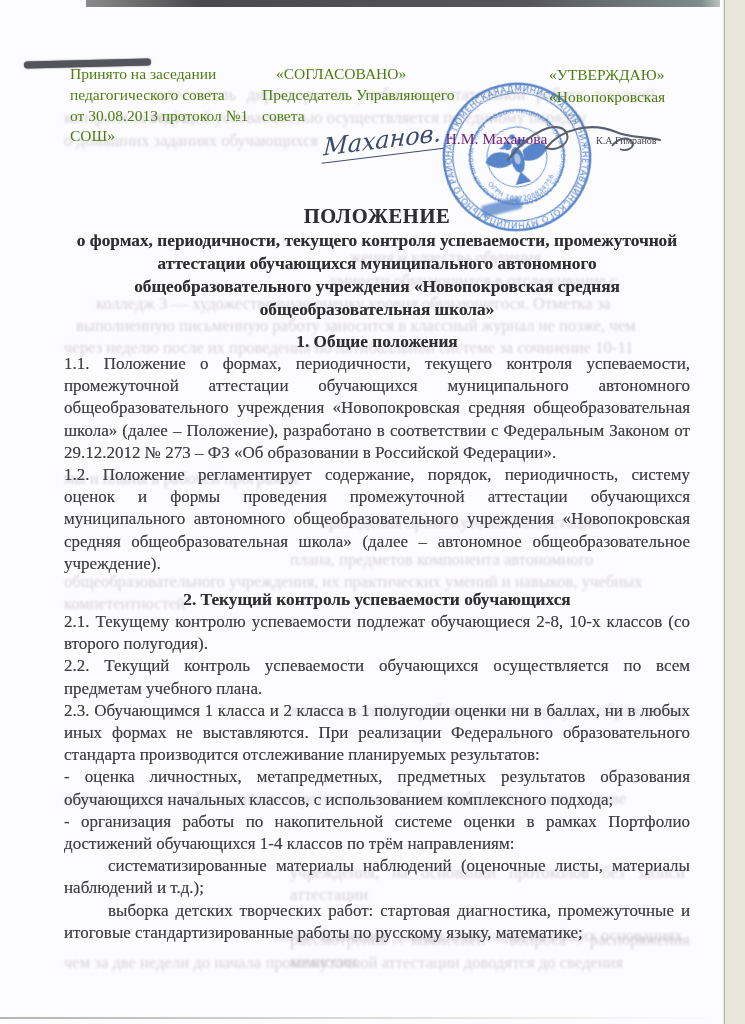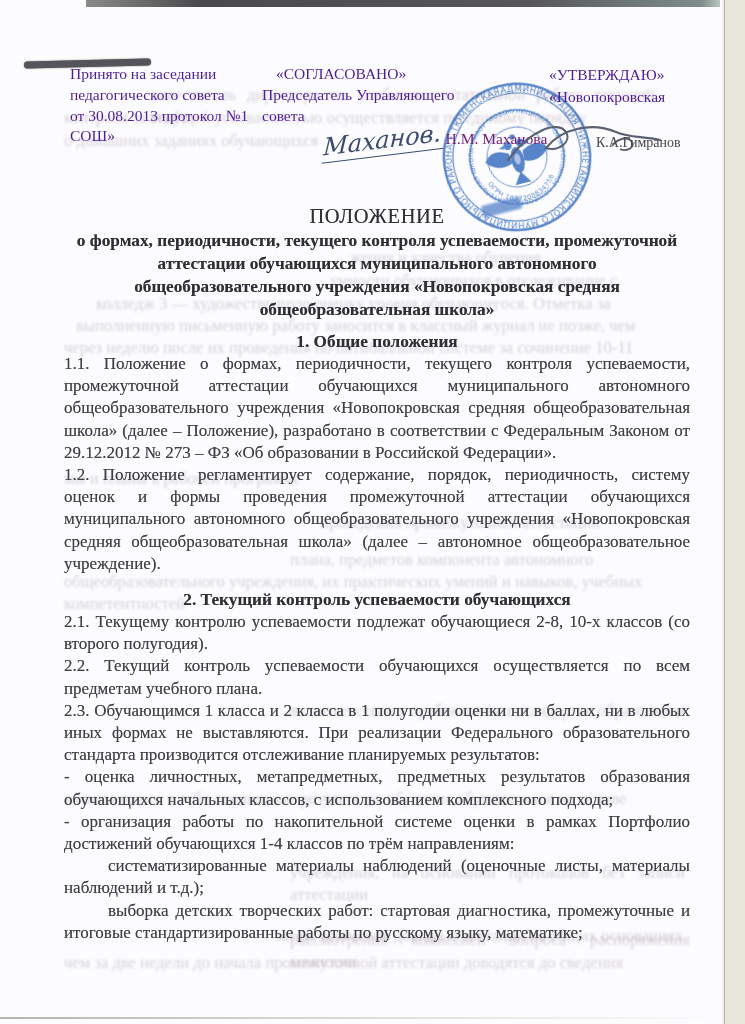--- a/index.html
+++ b/index.html
@@ -13,40 +13,40 @@
   .paper-edge{position:absolute;top:0;right:20px;width:3px;height:100%;
               background:linear-gradient(90deg,rgba(0,0,0,0),rgba(120,118,108,.25));}
   .bottom-line{position:absolute;left:0;bottom:5px;width:725px;height:2px;
                background:linear-gradient(90deg,#8f8f87,#d8d6ca 60%,rgba(216,214,202,0));opacity:.65;}
   .pen-mark{position:absolute;left:24px;top:60px;width:127px;height:7px;background:#54555a;
             border-radius:4px;transform:rotate(-1.4deg);box-shadow:0 0 1.5px #54555a;}
   
   .ghost-line{position:absolute;z-index:0;font-size:16.6px;line-height:22px;text-align:justify;
               color:#8d7e8b;opacity:.34;filter:blur(0.8px);}
   
-  .hdr{position:absolute;z-index:3;font-size:15.5px;line-height:20.8px;color:#4c1d95;}
+  .hdr{position:absolute;z-index:3;font-size:15.5px;line-height:20.8px;color:#4d7c0f;}
   .hdr-left{left:70px;top:64px;width:235px;}
   .hdr-agreed{left:262px;top:64px;width:235px;}
   .hdr-approved{left:549px;top:64px;width:180px;line-height:21.6px;}
   
   .sig-makhanova{position:absolute;left:322px;top:126px;z-index:4;white-space:nowrap;}
   .sig-script{display:inline-block;font-family:"DejaVu Serif",serif;font-style:italic;
               font-size:24px;color:#3c4a6e;transform:rotate(-7deg) skewX(-10deg);
               border-bottom:1.6px solid #3c4a6e;padding:0 3px 1px 1px;}
   .sig-name{font-size:15.5px;color:#701a75;margin-left:1px;vertical-align:4px;}
   .sig-gimranov{position:absolute;left:500px;top:112px;width:170px;height:70px;z-index:4;}
-  .gimranov-name{position:absolute;left:596px;top:135px;z-index:4;font-size:14px;color:#45454b;}
+  .gimranov-name{position:absolute;left:596px;top:135px;z-index:4;font-size:10px;color:#45454b;}
   
   .stamp-wrap{position:absolute;left:440px;top:80px;width:154px;height:154px;z-index:2;
               opacity:.9;mix-blend-mode:multiply;transform:rotate(-14deg);filter:blur(0.25px);}
   .stamp-smudge{filter:blur(1.1px);}
   
   .main{position:absolute;left:64px;top:203px;width:626px;z-index:1;
         text-shadow:0 0 .5px rgba(62,62,68,.55);}
-  .doc-title{text-align:center;font-weight:normal;font-size:20.5px;line-height:26px;
+  .doc-title{text-align:center;font-weight:bold;font-size:20.5px;line-height:26px;
              color:#2e2e33;letter-spacing:.6px;}
   .doc-subtitle-line{text-align:center;font-weight:bold;font-size:17.3px;line-height:23px;color:#2e2e33;}
   .sec-heading{text-align:center;font-weight:bold;font-size:17.3px;line-height:23px;
                margin-top:9px;color:#2e2e33;}
   .sec-heading.second{margin-top:13px;}
   .para{font-size:17px;line-height:22.2px;text-align:justify;margin:0;}
   .para.hang{text-indent:0;}
   .para.tabbed{text-indent:44px;}
 </style>
 </head>

